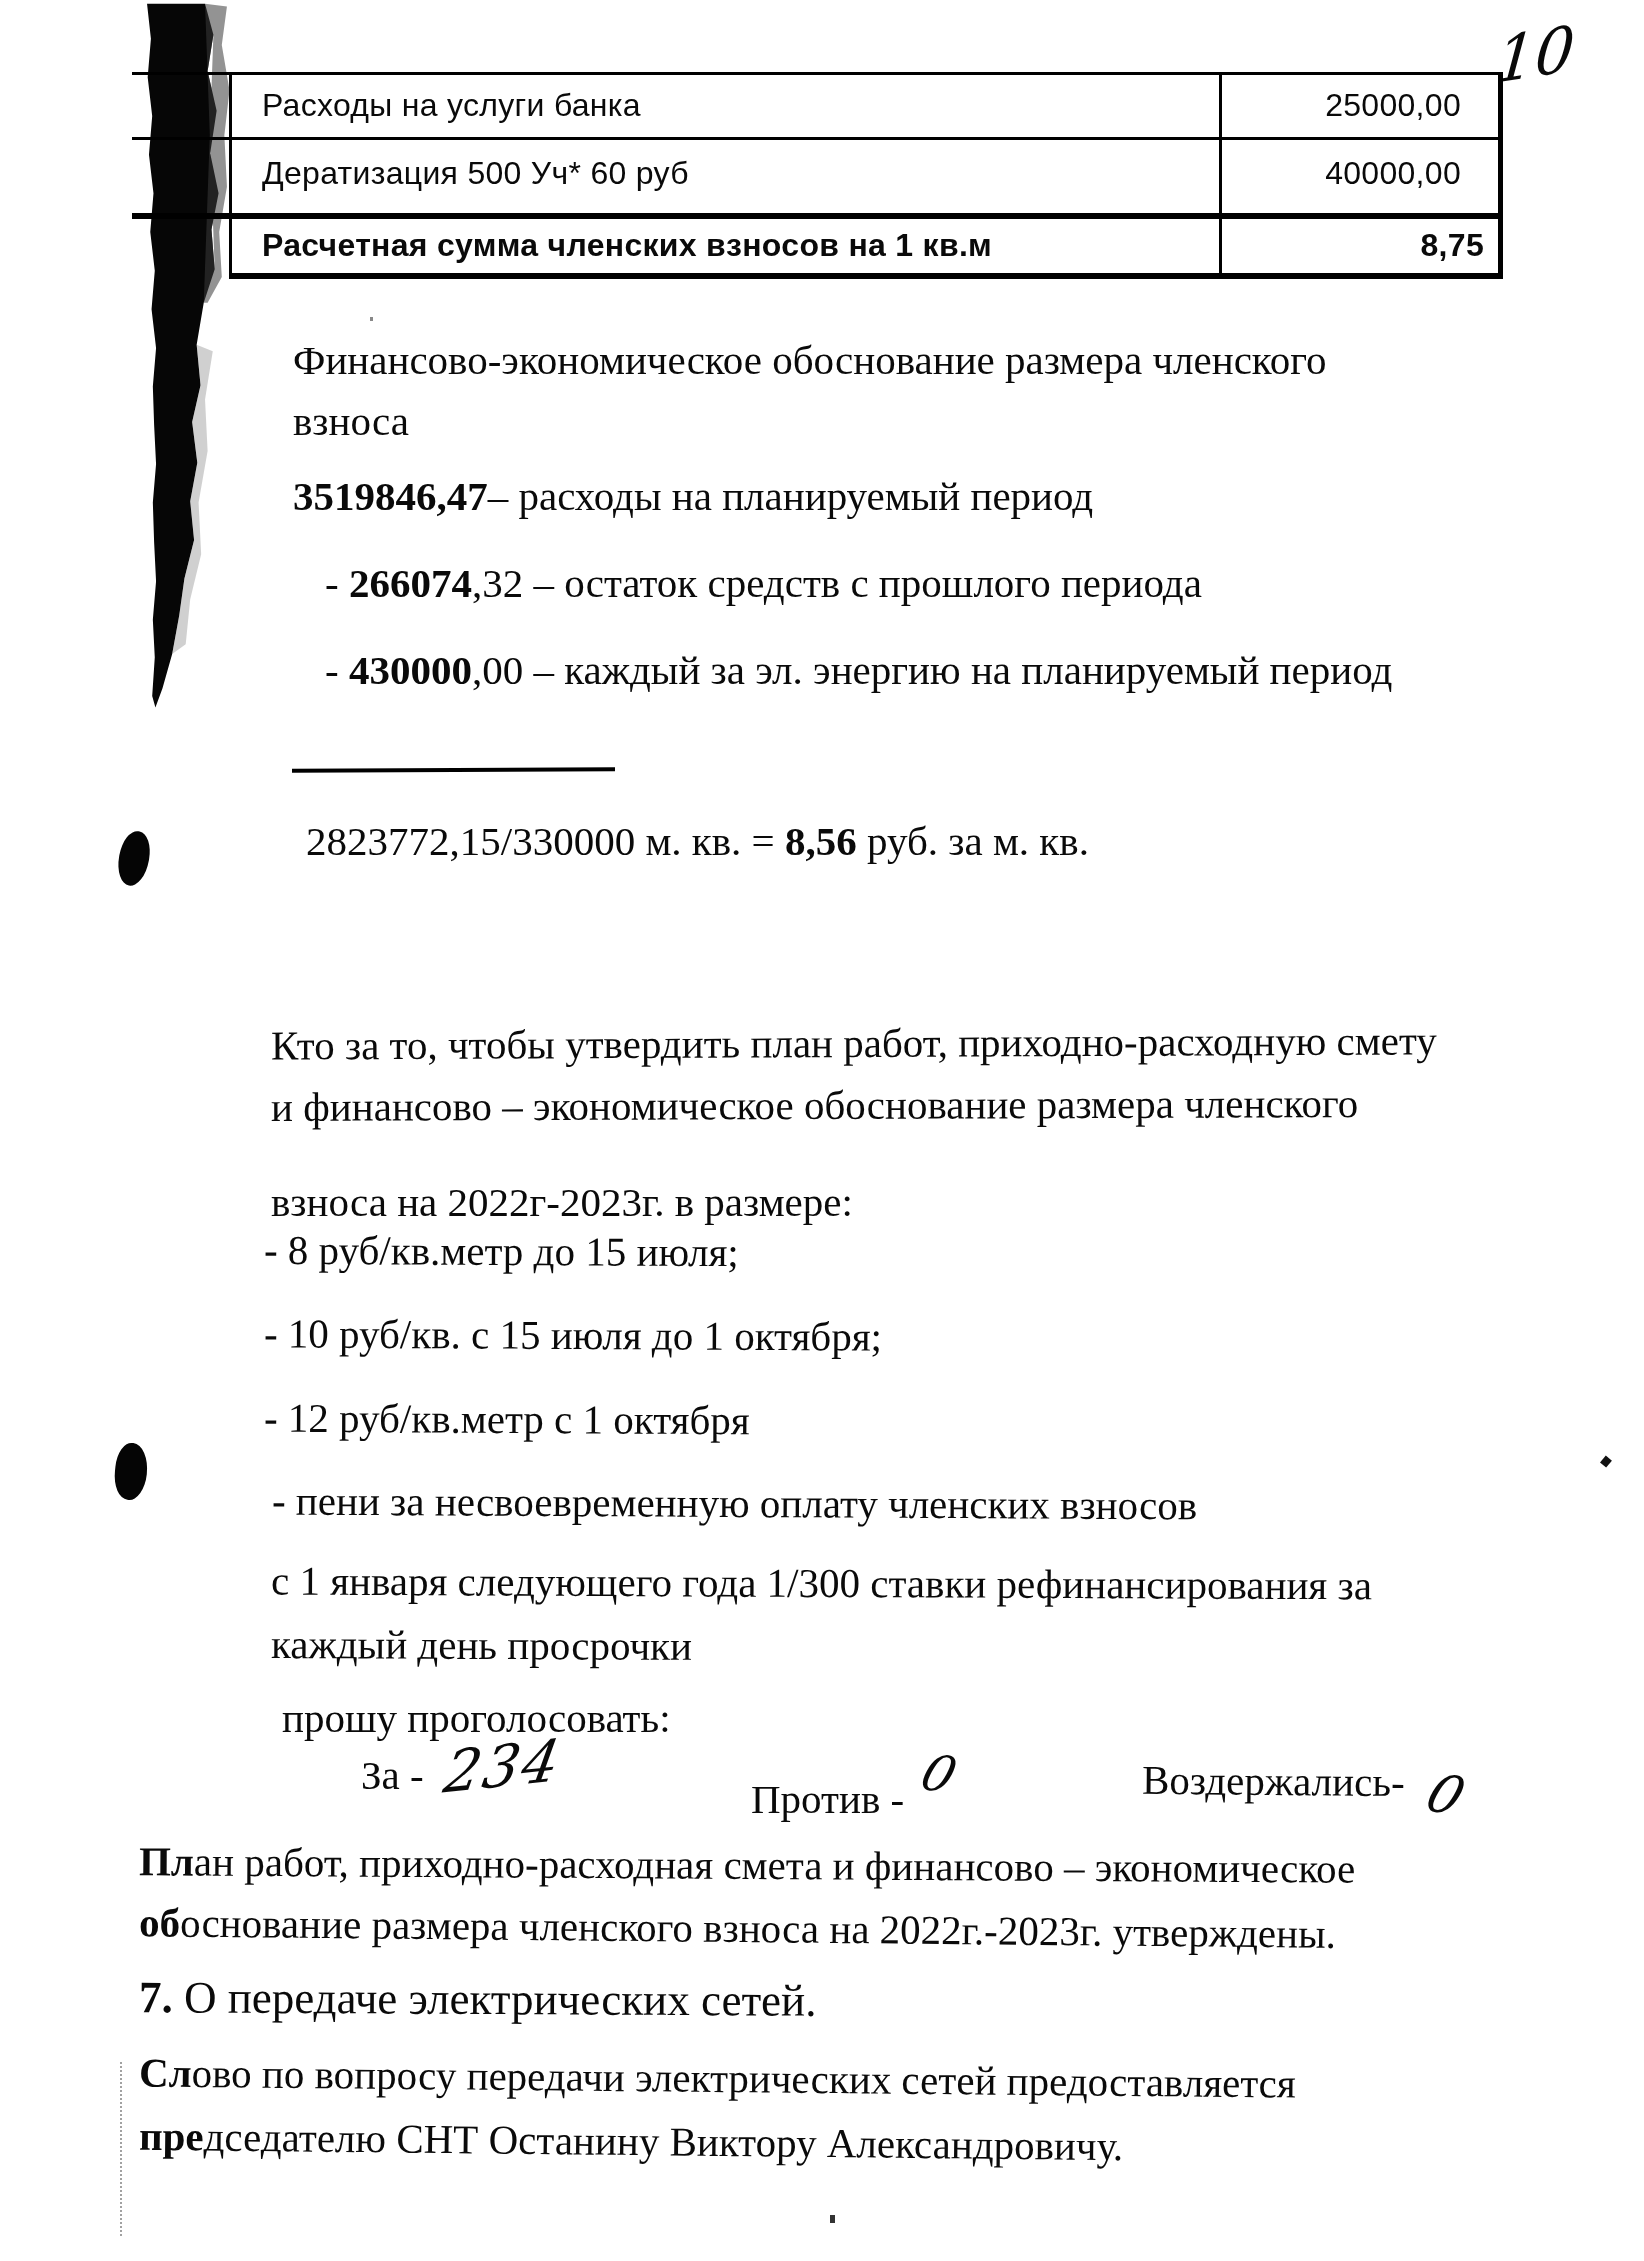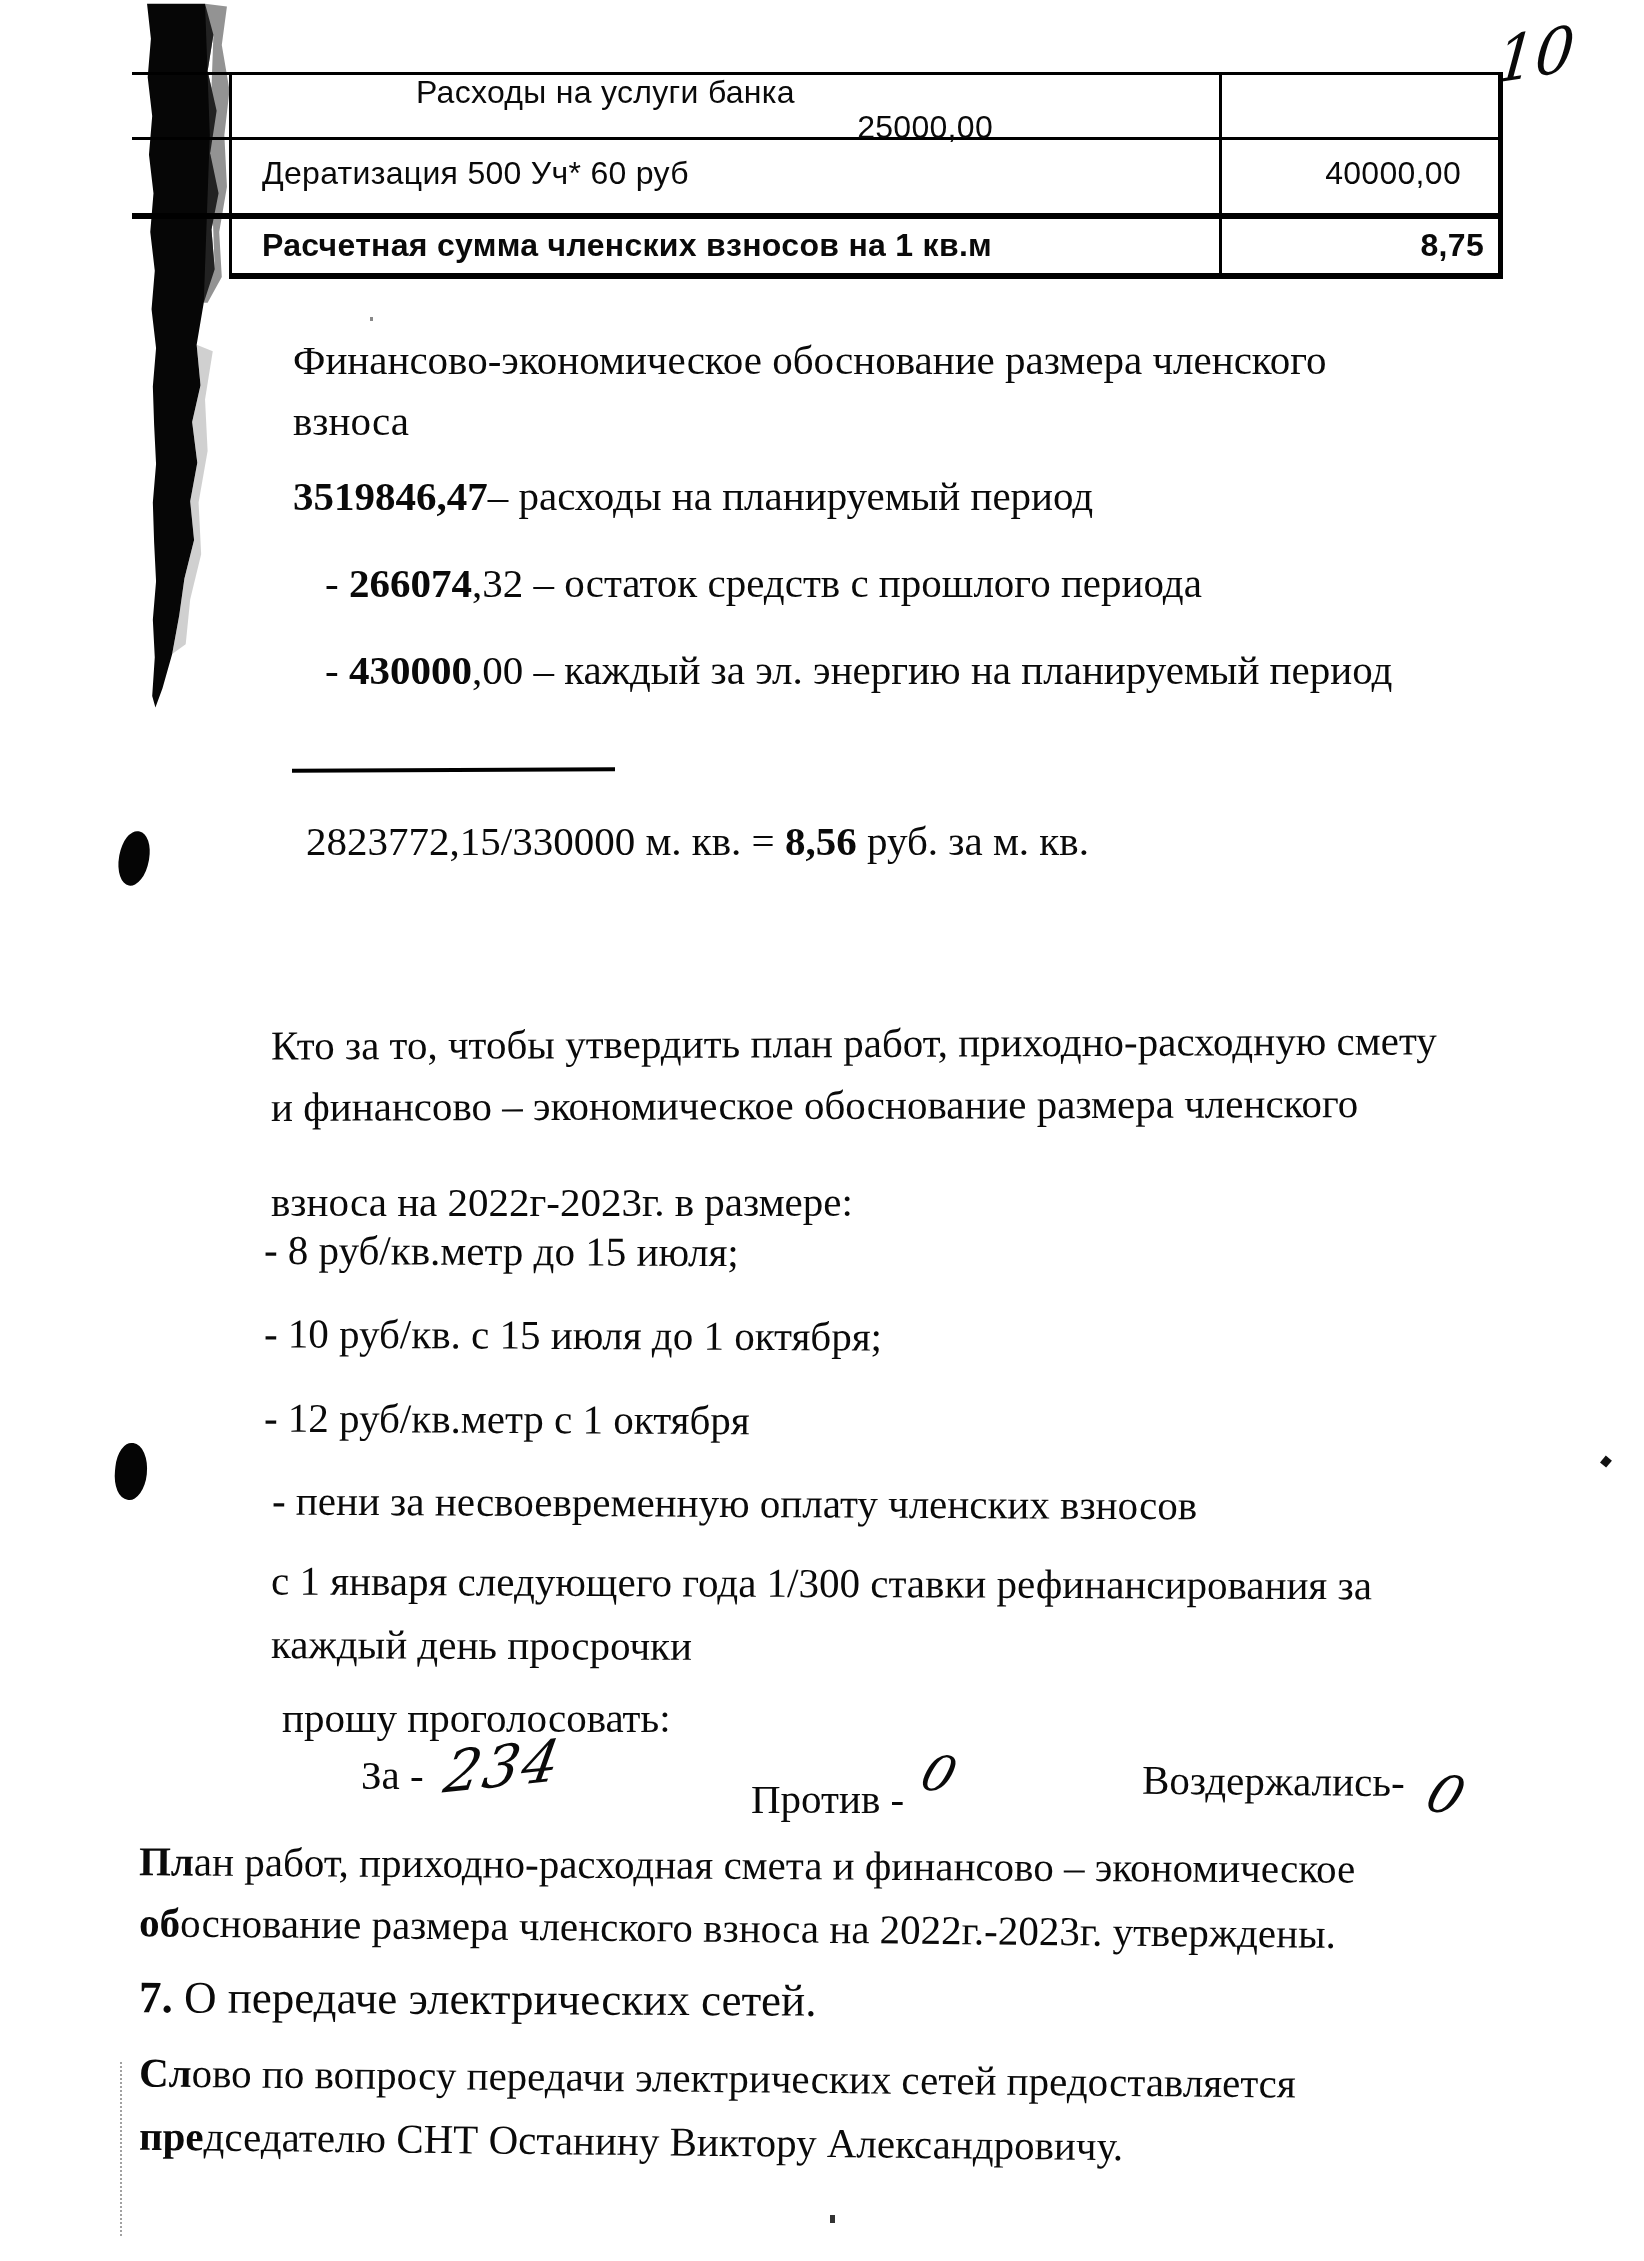--- a/index.html
+++ b/index.html
@@ -87,21 +87,21 @@
 
   <div class="tline" style="left:132px; top:72px; width:1369px; height:2.6px;"></div>
   <div class="tline" style="left:132px; top:137px; width:1369px; height:2.6px;"></div>
   <div class="tline" style="left:132px; top:213px; width:1369px; height:5.8px;"></div>
   <div class="tline" style="left:229px; top:273px; width:1272px; height:5.8px;"></div>
 
   <div class="tline" style="left:229px; top:72px; width:2.6px; height:207px;"></div>
   <div class="tline" style="left:1219px; top:72px; width:3.2px; height:207px;"></div>
   <div class="tline" style="left:1498px; top:72px; width:4.5px; height:207px;"></div>
 
-  <div class="trow" style="left:231px; top:75px; width:1267px; height:62px;flex-direction:column;">
+  <div class="trow" style="left:231px; top:75px; width:1267px; height:62px;">
     <div class="cell-label">Расходы на услуги банка</div>
     <div class="cell-value">25000,00</div>
   </div>
   <div class="trow" style="left:231px; top:140px; width:1267px; height:67px;">
     <div class="cell-label">Дератизация 500 Уч* 60 руб</div>
     <div class="cell-value">40000,00</div>
   </div>
   <div class="trow bold" style="left:231px; top:218px; width:1267px; height:55px;">
     <div class="cell-label">Расчетная сумма членских взносов на 1 кв.м</div>
     <div class="cell-value">8,75</div>

